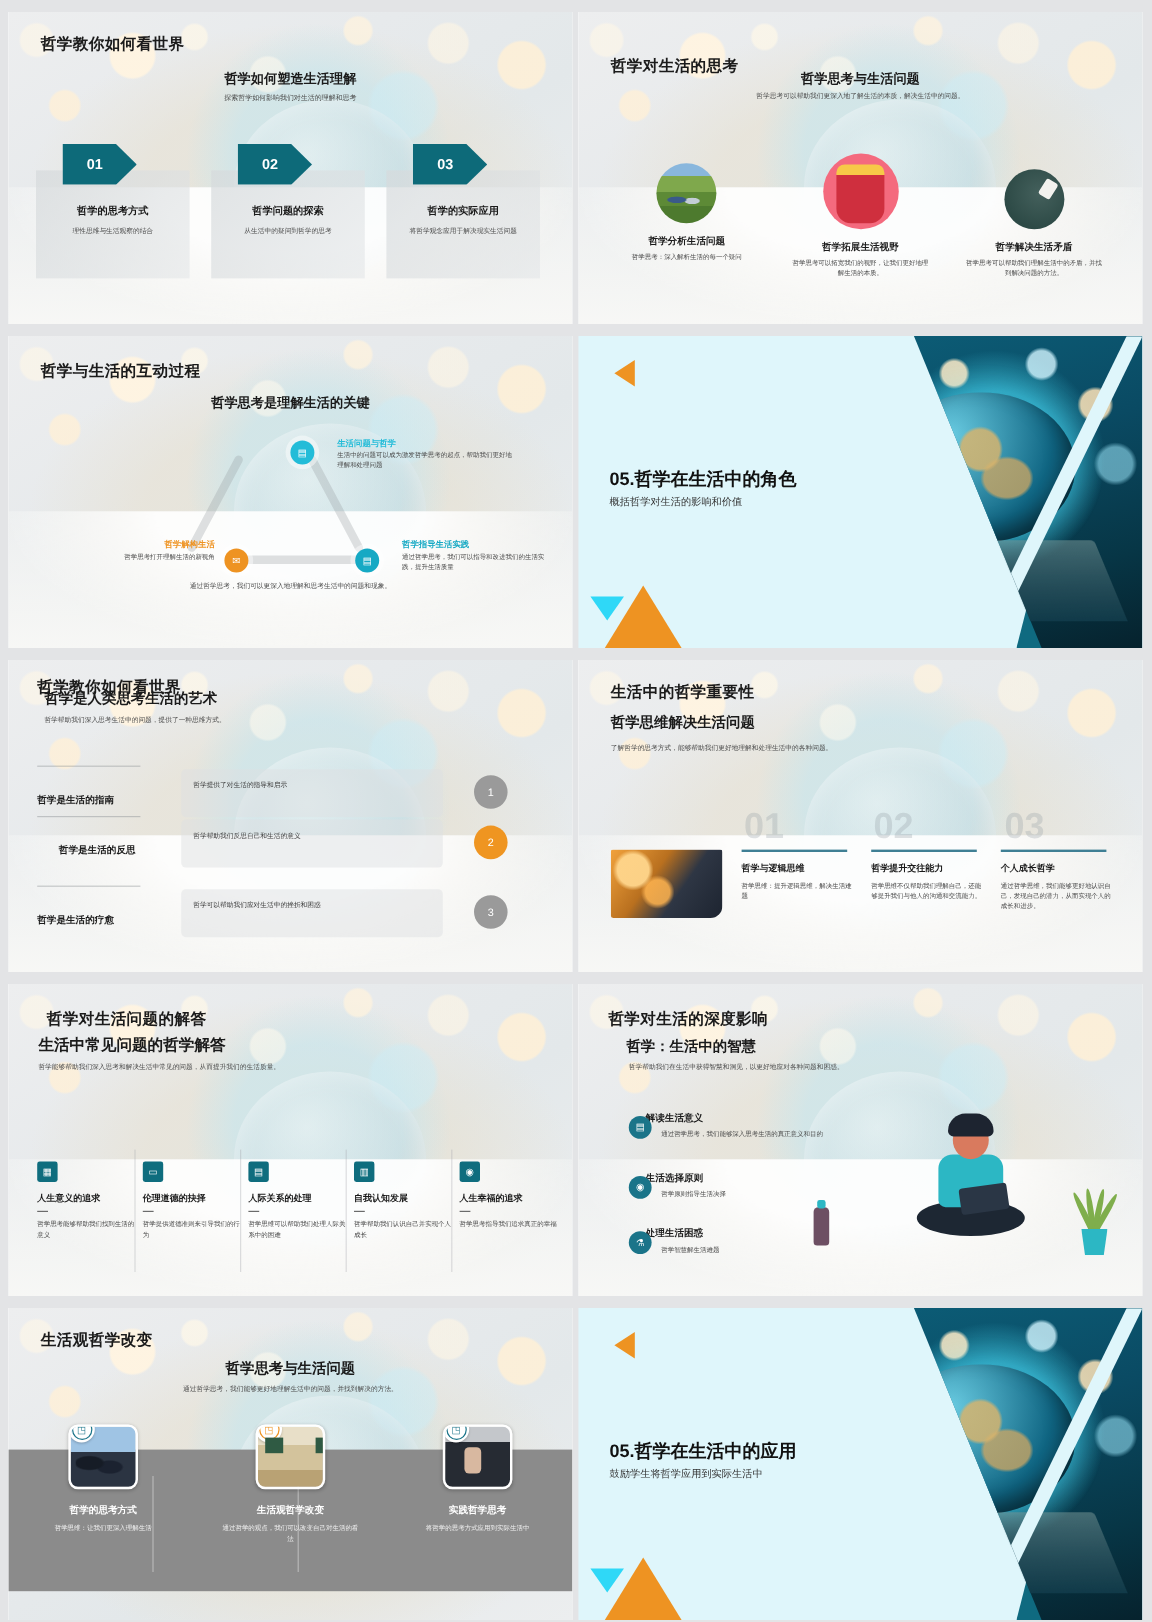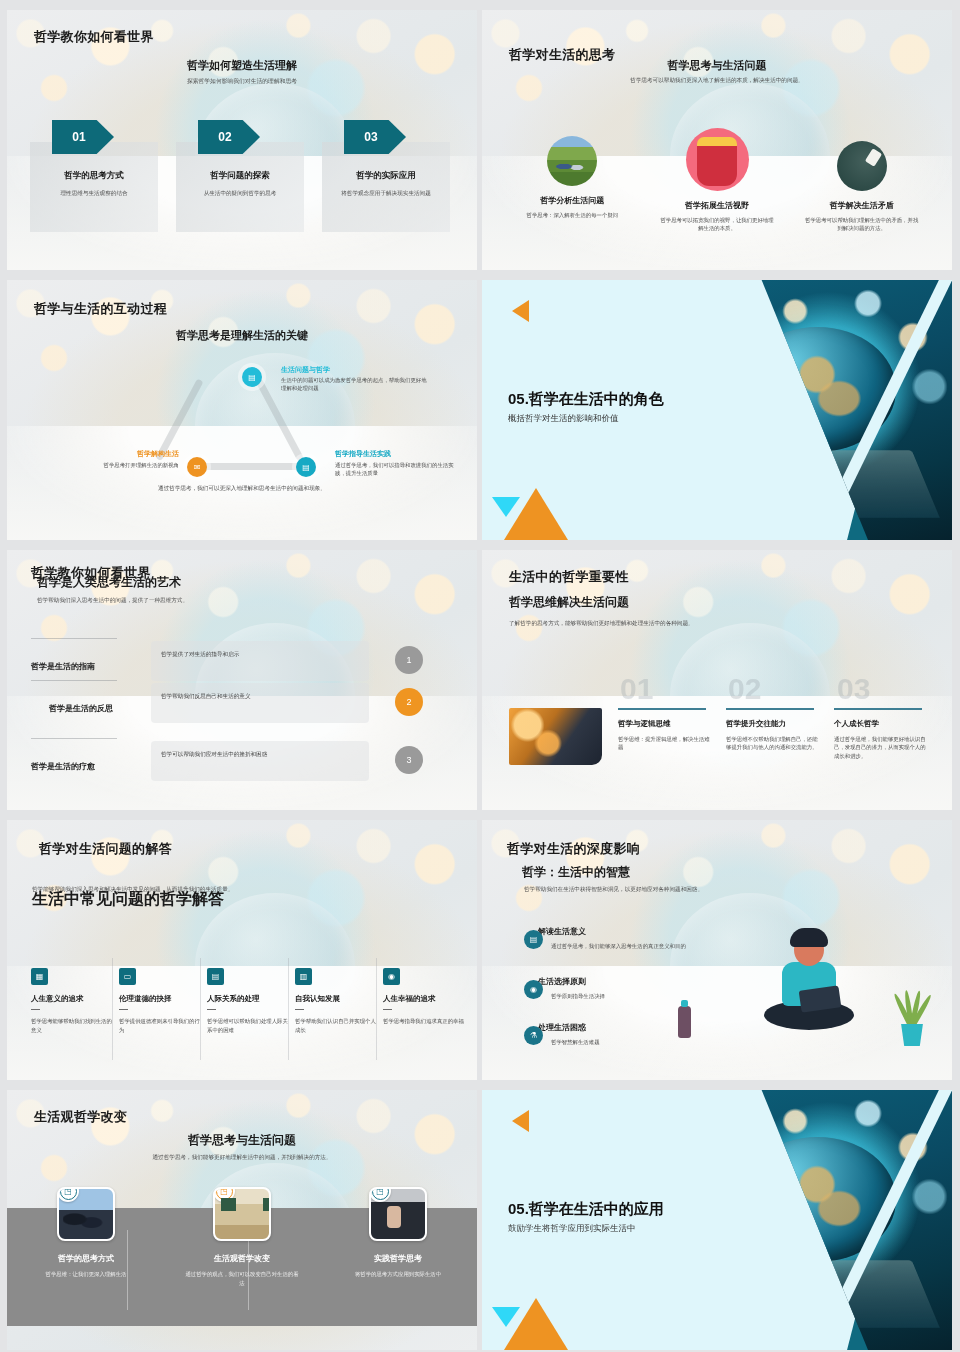--- a/index.html
+++ b/index.html
@@ -422,21 +422,21 @@
       <div class="bar"></div>
       <div class="t">个人成长哲学</div>
       <div class="d">通过哲学思维，我们能够更好地认识自己，发现自己的潜力，从而实现个人的成长和进步。</div>
     </div>
   </div>
 
   <div class="slide">
     <div class="bg-globe"></div>
     <div class="bg-book"></div>
     <div class="s-title" style="left:32px;top:20px;font-size:13px;">哲学对生活问题的解答</div>
-    <div class="s-head" style="left:25px;top:42px;font-size:16px;margin-top:27px;">生活中常见问题的哲学解答</div>
+    <div class="s-head" style="left:25px;top:42px;font-size:13px;">生活中常见问题的哲学解答</div>
     <div class="s-sub" style="left:25px;top:66px;font-size:5.6px;">哲学能够帮助我们深入思考和解决生活中常见的问题，从而提升我们的生活质量。</div>
 
     <div class="sep7" style="left:105px;"></div>
     <div class="sep7" style="left:193px;"></div>
     <div class="sep7" style="left:281px;"></div>
     <div class="sep7" style="left:369px;"></div>
 
     <div class="col7" style="left:24px;">
       <div class="ic">▦</div>
       <div class="t">人生意义的追求</div>

